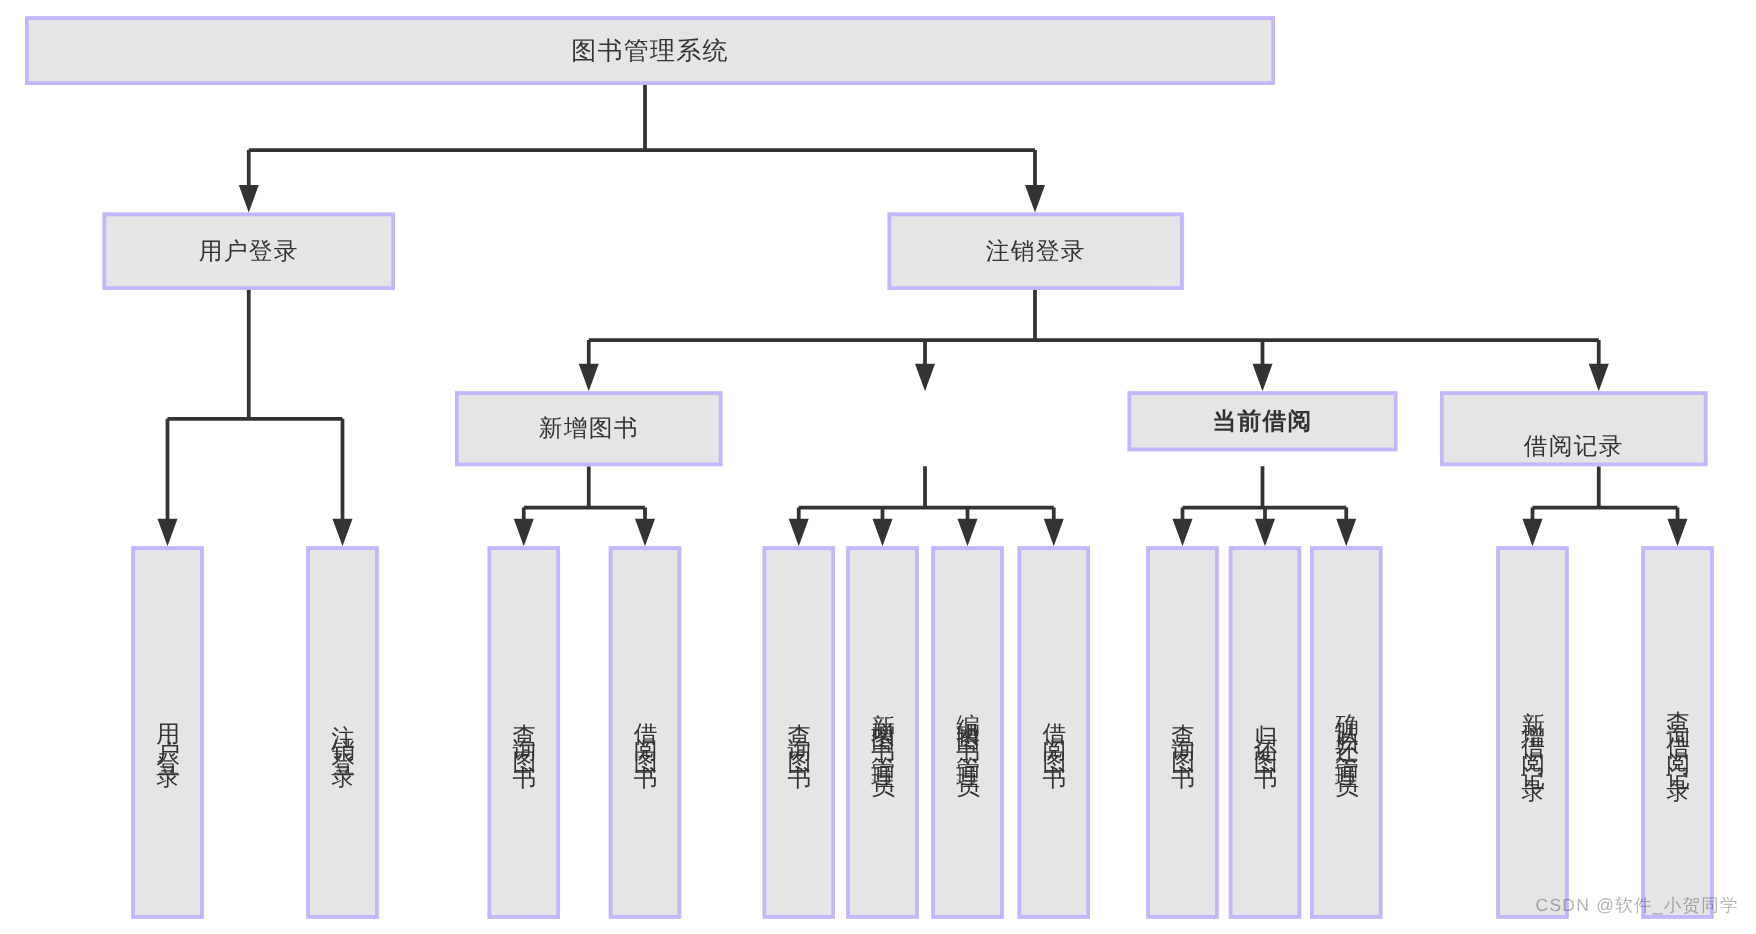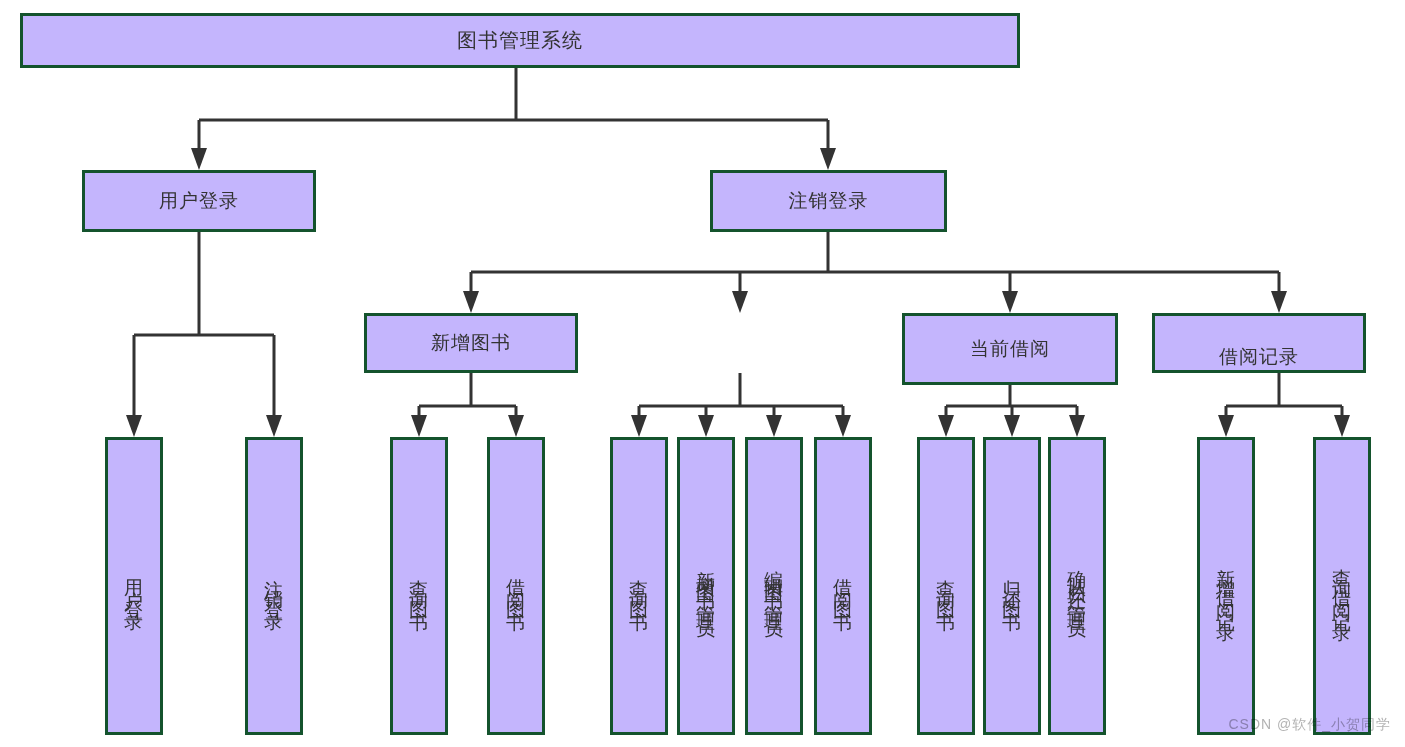--- a/index.html
+++ b/index.html
@@ -10,22 +10,22 @@
     font-family:"Liberation Sans", sans-serif;
     color:#333333;
     overflow:hidden;
   }
   #connectors { position:absolute; left:0; top:0; width:1405px; height:747px; z-index:0; }
   #connectors path { stroke:#333333; stroke-width:3; fill:none; }
   #connectors polygon { fill:#333333; stroke:none; }
 
   .box {
     position:absolute;
-    background:#c4b5fd;
-    border:3px solid #14532d;
+    background:#e5e5e5;
+    border:3px solid #c4b5fd;
     box-sizing:border-box;
     display:flex;
     align-items:center;
     justify-content:center;
     z-index:1;
   }
   .hlabel { font-size:19px; letter-spacing:1px; white-space:nowrap; }
   .title  { font-size:20px; }
   .vtext {
     writing-mode:vertical-lr;
@@ -38,21 +38,21 @@
   .vtext-long { letter-spacing:7px; }
 
   
   #root-box       { left:20px;   top:13px;  width:1000px; height:55px; }
   
   #n-user-login   { left:82px;   top:170px; width:234px;  height:62px; }
   #n-book-mgmt    { left:710px;  top:170px; width:237px;  height:62px; }
   
   #n-new-rec      { left:364px;  top:313px; width:214px;  height:60px; }
   #n-borrow       { left:632px;  top:313px; width:216px;  height:60px; }
-  #n-current      { left:902px;  top:313px; width:216px;  height:72px; }
+  #n-current      { left:902px;  top:313px; width:216px;  height:48px;font-weight:bold; }
   #n-records      { left:1152px; top:313px; width:214px;  height:60px;align-items:flex-end; }
   
   .leaf           { top:437px; width:58px; height:298px; }
   #l-login        { left:105px; }
   #l-logout       { left:245px; }
   #l-nr-query     { left:390px; }
   #l-nr-borrow    { left:487px; }
   #l-bb-query     { left:610px; }
   #l-bb-add       { left:677px; }
   #l-bb-edit      { left:745px; }

